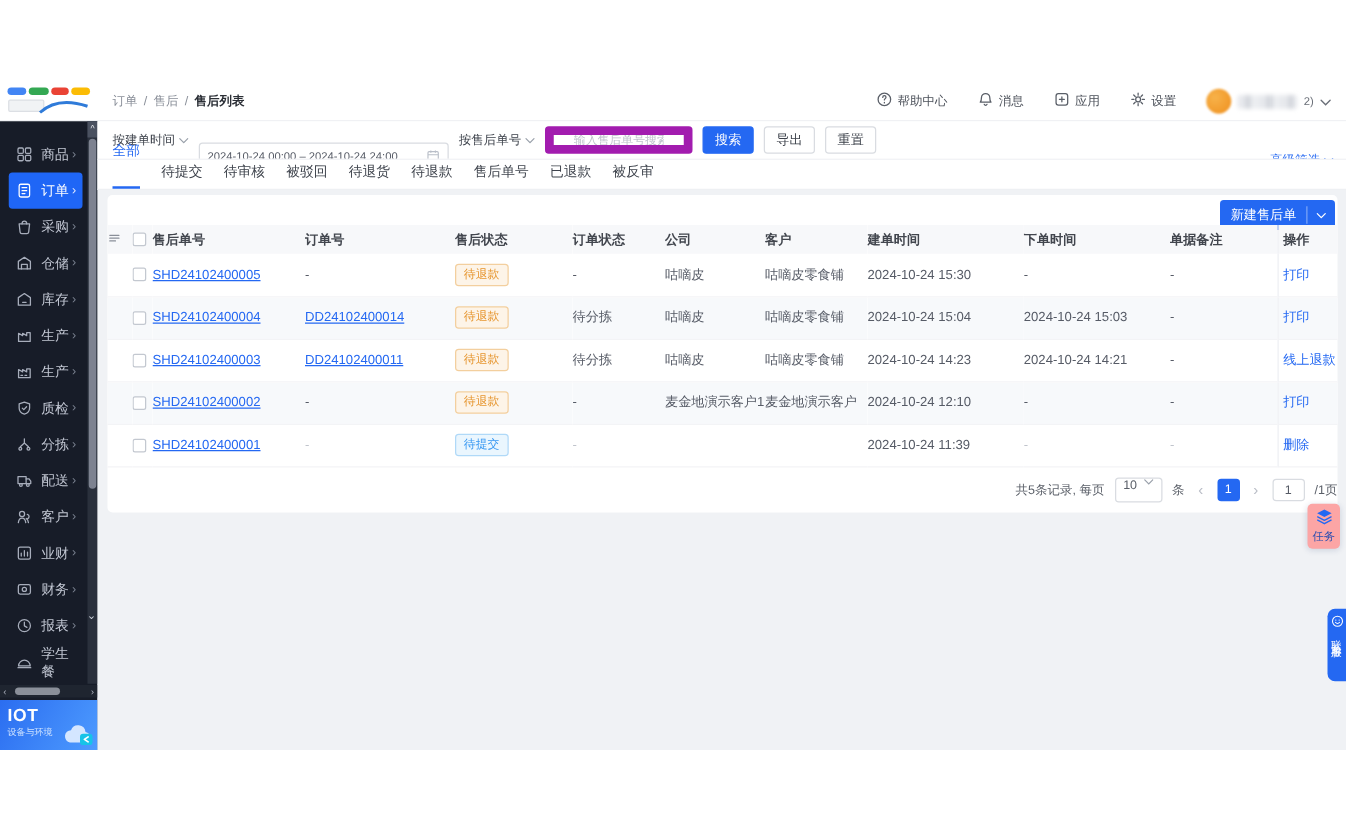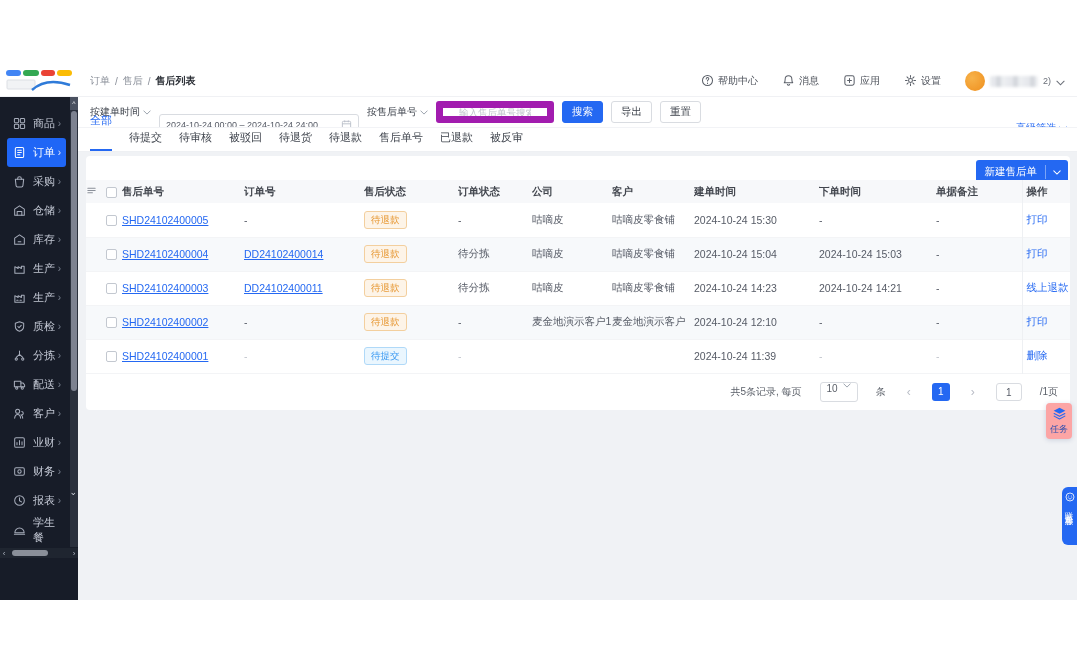--- a/index.html
+++ b/index.html
@@ -76,21 +76,21 @@
   th.c-act,td.c-act{border-left:1px solid #eef0f3;padding-left:4px !important;}
   .checkbox{display:inline-block;width:11px;height:11px;border:1px solid #c3c8d0;border-radius:2px;background:#fff;vertical-align:middle;cursor:pointer;}
   .lnk{color:#2468f2;text-decoration:none;cursor:pointer;}
   .lnk.u{text-decoration:underline;}
   .badge{display:inline-block;font-size:9.5px;line-height:1;padding:3px 6px;border-radius:3px;}
   .badge.bo{color:#e6952e;border:1px solid #f3cf9e;background:#fdf4e8;}
   .badge.bb{color:#3898f2;border:1px solid #b0d9f8;background:#eaf6fe;}
   .dim{color:#c0c4cc;}
   .exp-icon svg{stroke:#8a8f99;fill:none;stroke-width:1.1;stroke-linecap:round;}
 
-  .pager{position:absolute;right:12px;bottom:8px;display:flex;align-items:center;gap:18px;font-size:10px;color:#5a5f68;}
+  .pager{position:absolute;right:0;bottom:8px;display:flex;align-items:center;gap:8px;font-size:10px;color:#5a5f68;}
   .psel{display:flex;align-items:flex-start;gap:5px;border:1px solid #d9dce1;border-radius:3px;height:20px;padding:0 6px;cursor:pointer;}
   .psel svg{stroke:#99a0aa;fill:none;stroke-width:1.2;stroke-linecap:round;}
   .parrow{color:#b9bdc6;font-size:12px;cursor:pointer;padding:0 3px;}
   .pcur{width:18px;height:18px;background:#2468f2;color:#fff;border-radius:3px;text-align:center;line-height:18px;cursor:pointer;}
   .pjump{width:26px;height:18px;border:1px solid #d9dce1;border-radius:3px;text-align:center;line-height:17px;color:#565b66;cursor:pointer;}
 
   .taskwidget{position:absolute;right:5px;top:306px;width:26px;height:36px;background:#fca5a5;border-radius:4px;box-shadow:0 1px 5px rgba(31,56,110,.18);display:flex;flex-direction:column;align-items:center;justify-content:center;gap:2px;cursor:pointer;}
   .taskwidget .tlabel{font-size:9px;color:#2a4db0;}
   .service{position:absolute;right:0;top:390px;width:15px;height:58px;background:#2468f2;border-radius:6px 0 0 6px;display:flex;flex-direction:column;align-items:center;padding-top:5px;gap:3px;cursor:pointer;}
   .service .slabel{writing-mode:vertical-rl;font-size:8.5px;color:#fff;letter-spacing:2px;}
@@ -320,20 +320,29 @@
       <div class="up">^</div>
       <div class="thumb"></div>
     </div>
     <div class="vdown">⌄</div>
     <div class="hscroll">
       <span class="arr">‹</span>
       <span class="htrack">
           <span class="hthumb"></span>
         </span>
       <span class="arr">›</span>
+    </div>
+    <div class="iot">
+      <div class="iot-title">IOT</div>
+      <div class="iot-sub">设备与环境</div>
+      <svg width="26" height="20" viewBox="0 0 26 20">
+        <path d="M6 17a5 5 0 0 1 .8-9.9A6 6 0 0 1 18.4 8.5 4.3 4.3 0 0 1 18 17z" fill="#dcebff" opacity=".95"></path>
+        <rect x="14" y="10" width="10" height="9" rx="2.5" fill="#17c3e8"></rect>
+        <path d="M20.5 12.5l-3 2 3 2" stroke="#fff" stroke-width="1.4" fill="none" stroke-linecap="round" stroke-linejoin="round"></path>
+      </svg>
     </div>
   </aside>
 
   <div class="main">
 
     <div class="filterbar">
       <div class="frow">
         <span class="flabel">
           <span>按建单时间</span>
           <svg width="8" height="5" viewBox="0 0 10 6">

